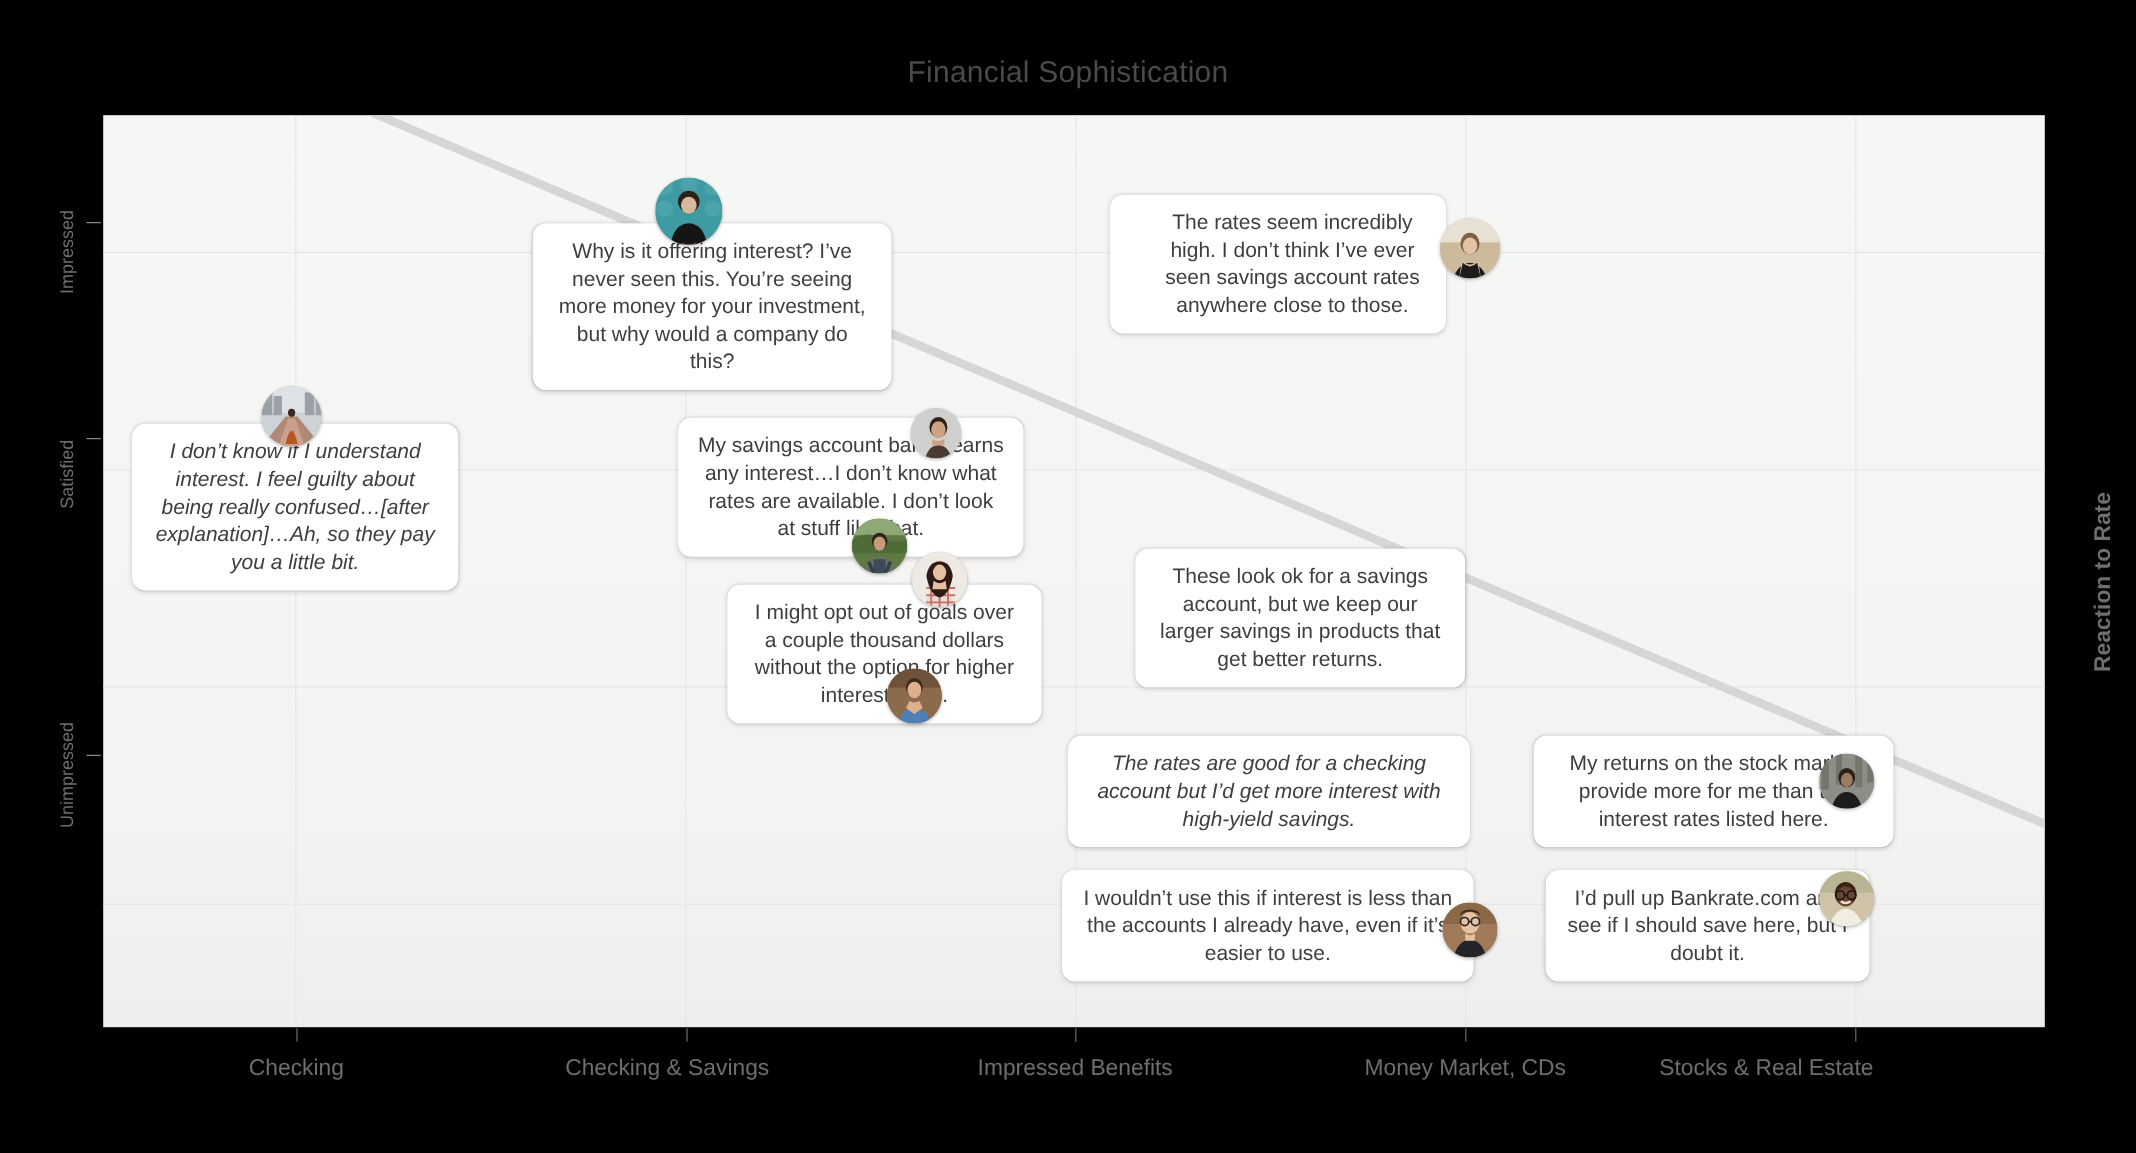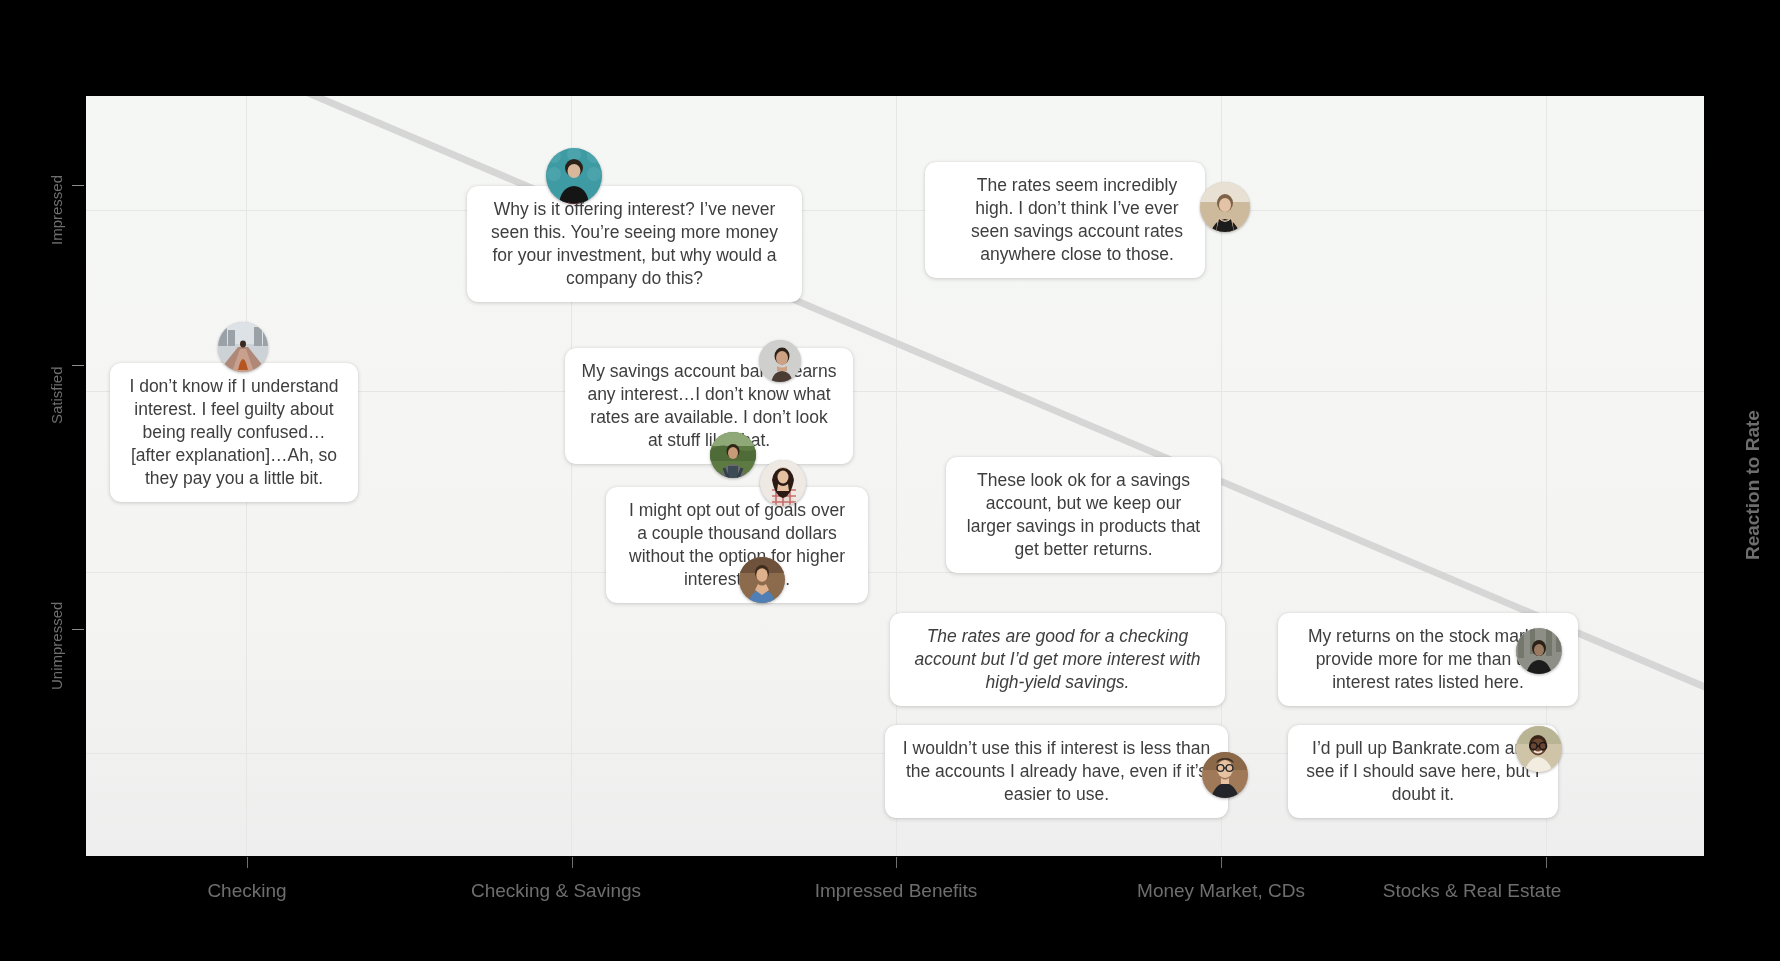--- a/index.html
+++ b/index.html
@@ -125,20 +125,21 @@
     z-index: 8;
     background: #cfcfcf;
   }
   .avatar svg { display: block; width: 100%; height: 100%; }
 </style>
 </head>
 <body>
 
 <div id="stage">
 
+  <div id="chart-title">Financial Sophistication</div>
 
   <div class="ytick" style="top:185px"></div>
   <div class="ytick" style="top:365px"></div>
   <div class="ytick" style="top:629px"></div>
 
   <div class="ylabel" style="left:48px; top:245px;">Impressed</div>
   <div class="ylabel" style="left:48px; top:424px;">Satisfied</div>
   <div class="ylabel" style="left:48px; top:690px;">Unimpressed</div>
 
   <div id="yaxis-title">Reaction to Rate</div>
@@ -308,25 +309,25 @@
       <g stroke="#1a1a1a" stroke-width="1.5" fill="none">
         <circle cx="17.5" cy="20" r="3.6"></circle>
           <circle cx="27" cy="20" r="3.6"></circle>
         <path d="M21 20 h2"></path>
       </g>
       <path d="M18 25 q4 3 8 0" stroke="#efe3d5" stroke-width="2" fill="none"></path>
       <path d="M8 46 q5-14 14-15 q10 1 15 15z" fill="#f2ece1"></path>
     </svg>
   </div>
 
-  <div class="bubble" style="left:467px; top:186px; width:335px;">Why is it offering interest? I’ve never seen this. You’re seeing more money for your investment, but why would a company do this?</div>
+  <div class="bubble" style="left:444px; top:186px; width:299px;">Why is it offering interest? I’ve never seen this. You’re seeing more money for your investment, but why would a company do this?</div>
 
   <div class="bubble" style="left:925px; top:162px; width:280px;padding-left:40px;">The rates seem incredibly high. I don’t think I’ve ever seen savings account rates anywhere close to those.</div>
 
-  <div class="bubble" style="left:110px; top:363px; width:248px;">I don’t know if I understand interest. I feel guilty about being really confused…[after explanation]…Ah, so they pay you a little bit.</div>
+  <div class="bubble" style="left:110px; top:353px; width:272px;font-style:italic;">I don’t know if I understand interest. I feel guilty about being really confused…[after explanation]…Ah, so they pay you a little bit.</div>
 
   <div class="bubble" style="left:565px; top:348px; width:288px;">My savings account barely earns any interest…I don’t know what rates are available. I don’t look at stuff like that.</div>
 
   <div class="bubble" style="left:946px; top:421px; width:275px;margin-top:36px;">These look ok for a savings account, but we keep our larger savings in products that get better returns.</div>
 
   <div class="bubble" style="left:606px; top:487px; width:262px;">I might opt out of goals over a couple thousand dollars without the option for higher interest rates.</div>
 
   <div class="bubble" style="left:890px; top:613px; width:335px;font-style:italic;">The rates are good for a checking account but I’d get more interest with high-yield savings.</div>
 
   <div class="bubble" style="left:1278px; top:613px; width:300px;">My returns on the stock market provide more for me than the interest rates listed here.</div>

